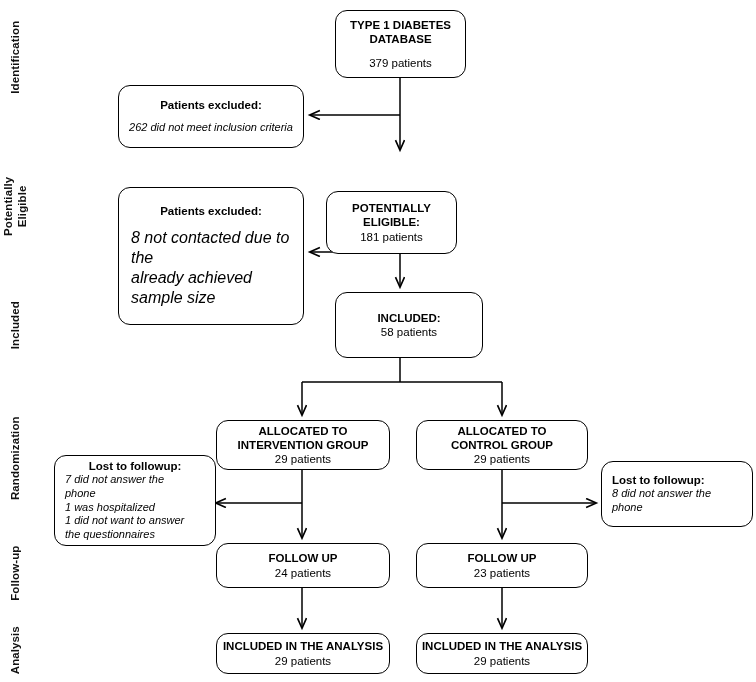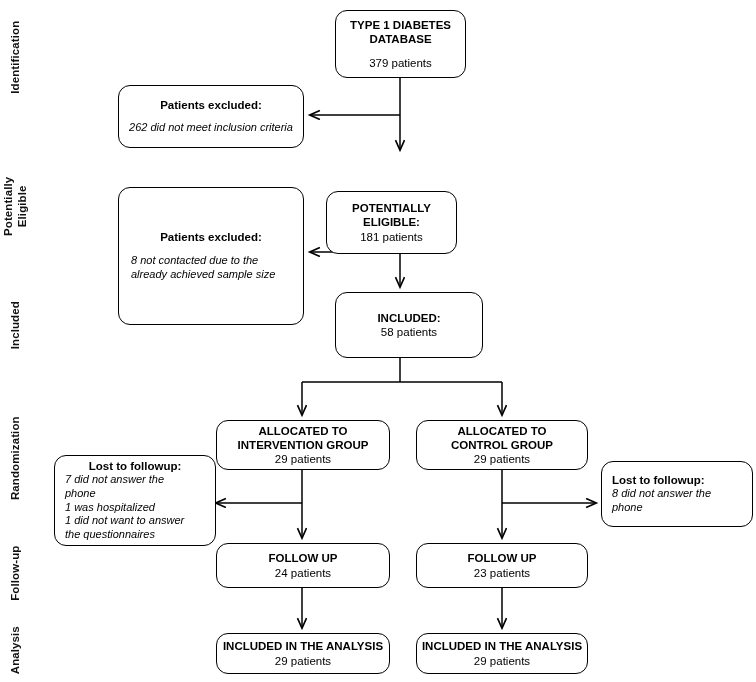--- a/index.html
+++ b/index.html
@@ -61,21 +61,21 @@
   }
   .gap { margin-top: 9px; }
   .pad { padding: 0 9px; }
   .lst {
     font-size: 11px;
     line-height: 1.26;
     white-space: pre-line;
     font-style: italic;
   }
   .ital {
-    font-size: 11px;
+    font-size: 16px;
     font-style: italic;
     line-height: 1.26;
     white-space: pre-line;
     margin-top: 10px;
   }
   .hdr-c { width: 100%; text-align: center; }
 </style>
 </head>
 <body>
 

